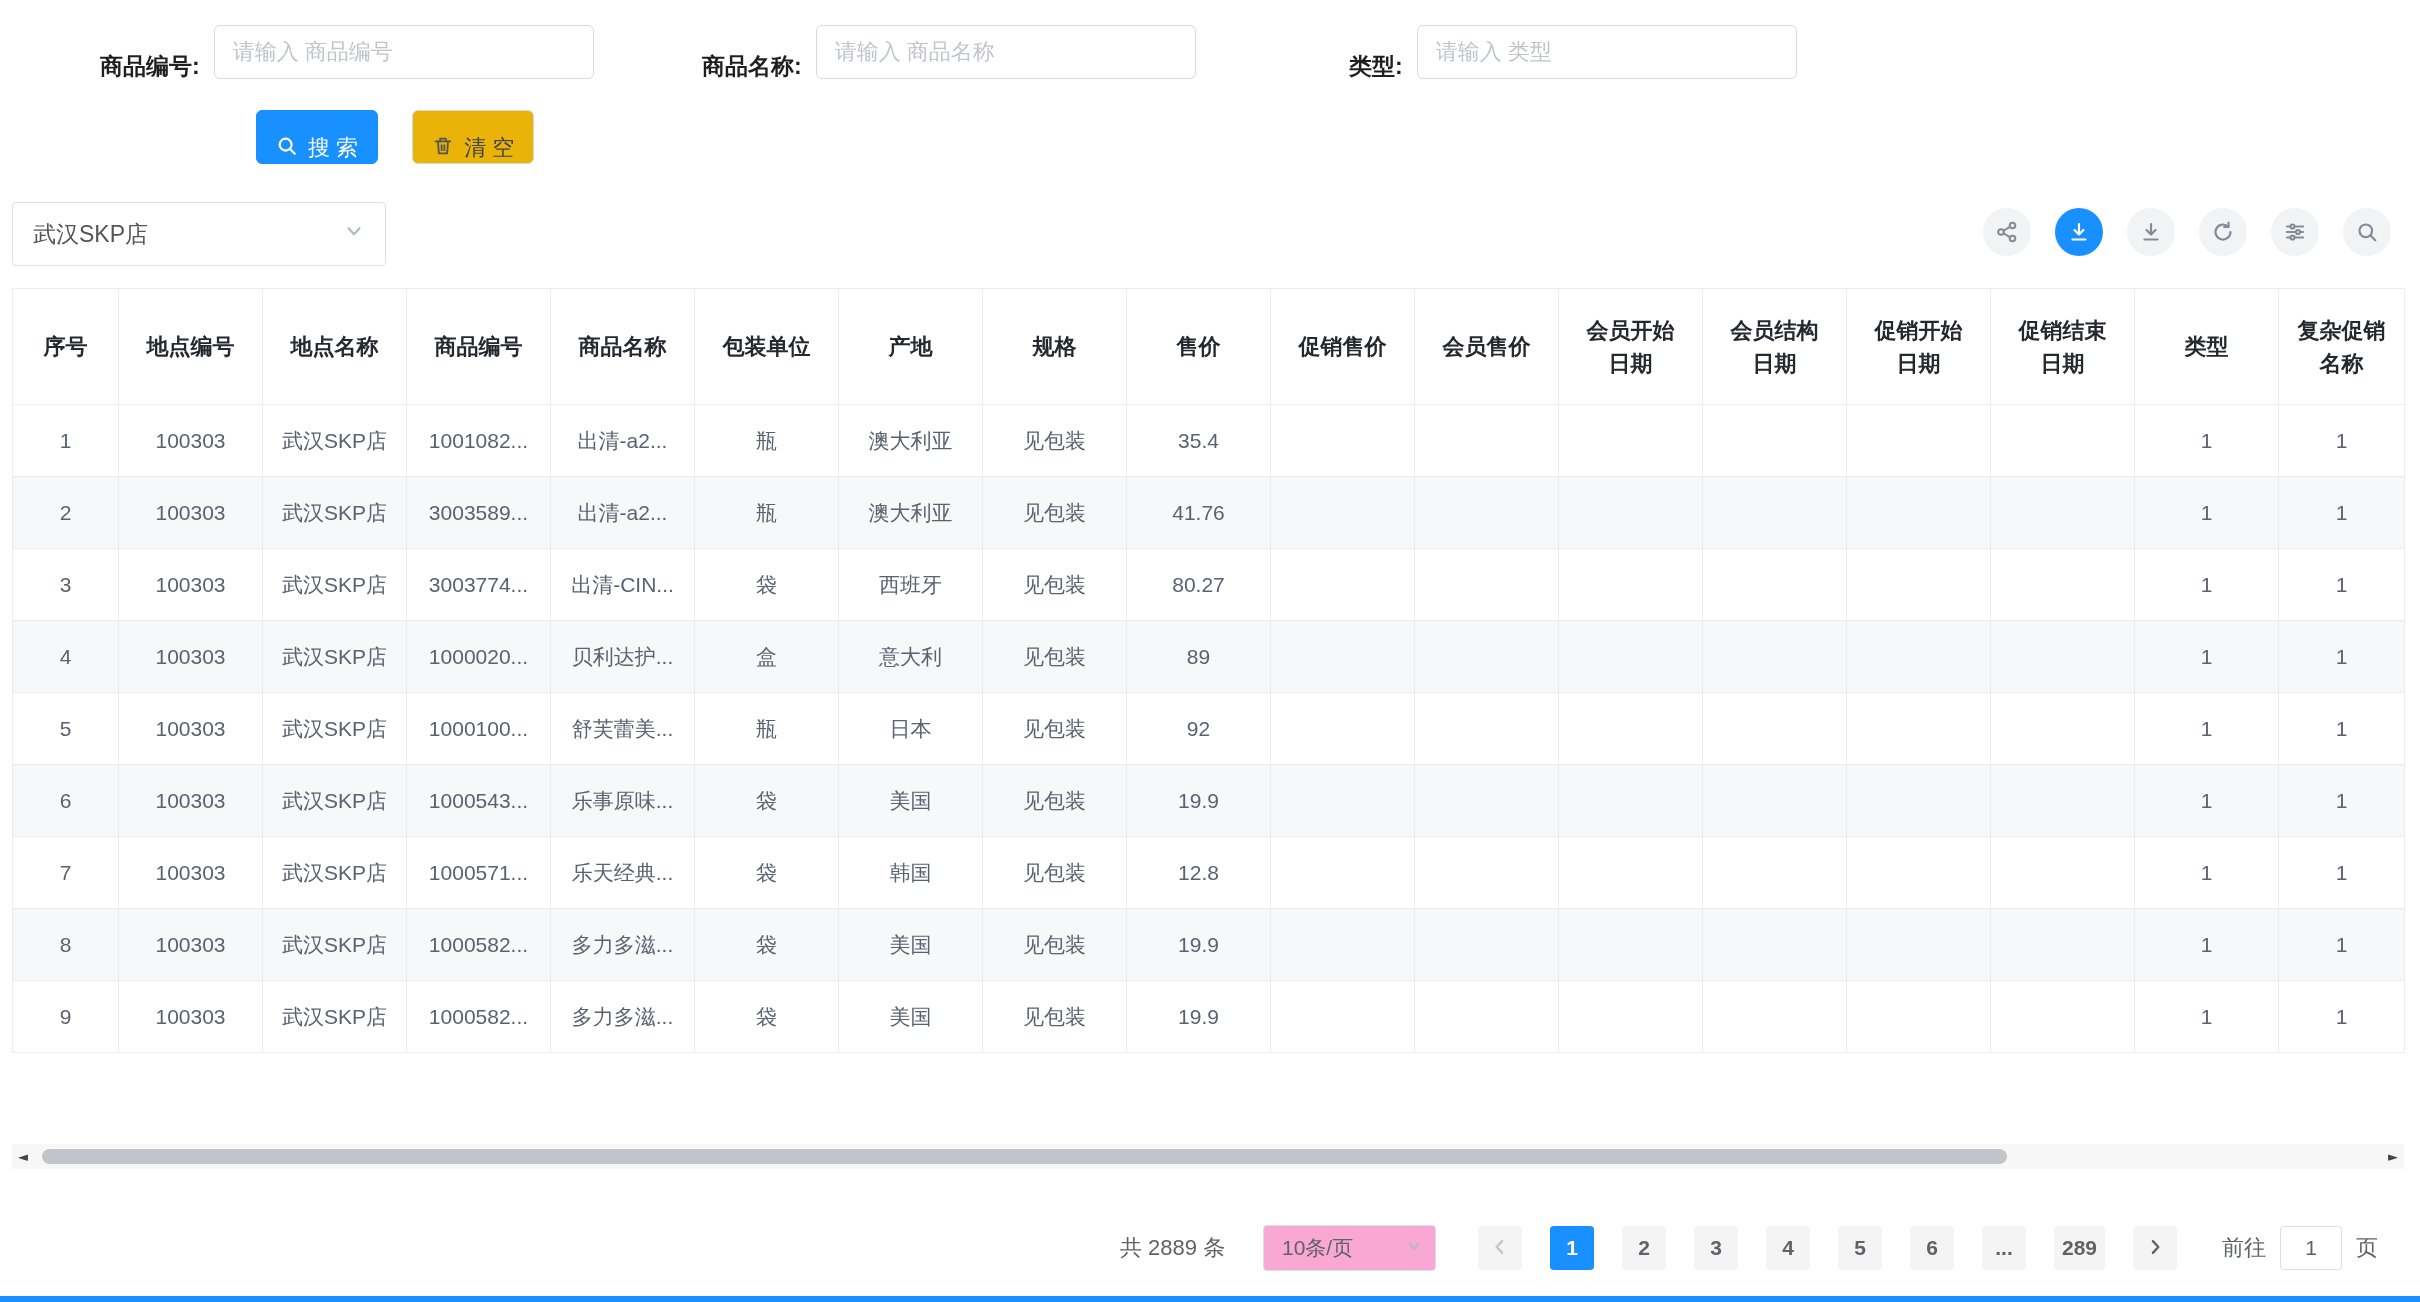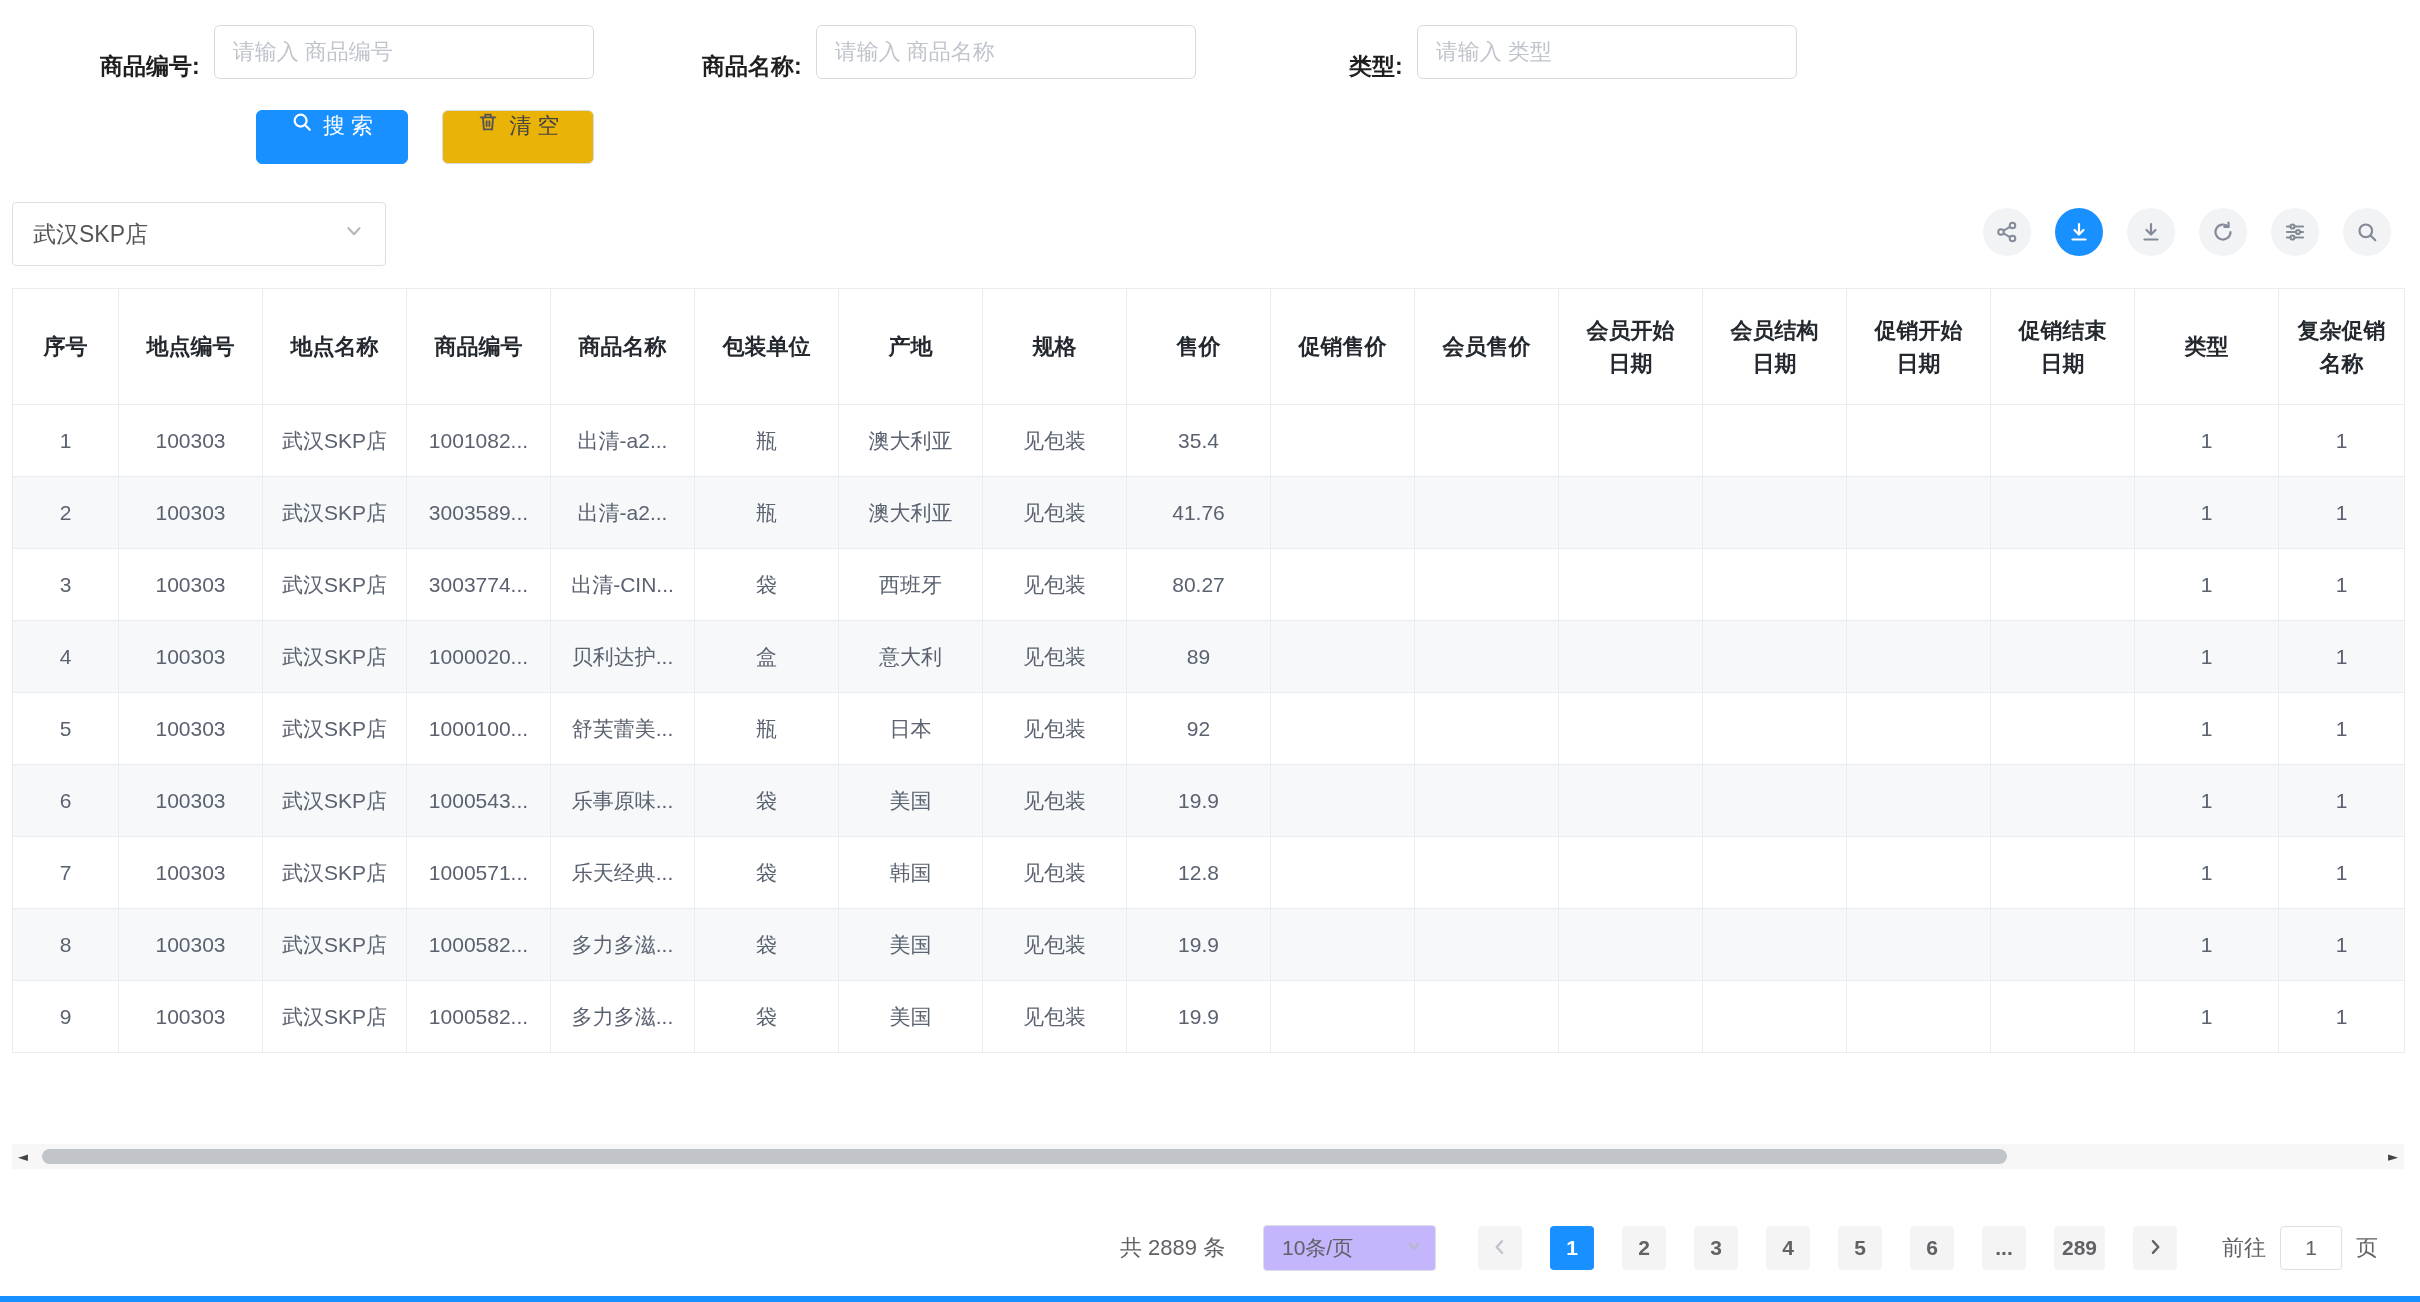--- a/index.html
+++ b/index.html
@@ -9,22 +9,22 @@
   
   .form-group { position: absolute; top: 25px; height: 54px; display: flex; align-items: center; }
   .g1 { left: 100px; } .g2 { left: 702px; } .g3 { left: 1349px; }
   .form-label { font-size: 23px; font-weight: bold; color: #1f1f1f; margin-right: 14px; white-space: nowrap; margin-top: 29px; }
   .form-input { width: 380px; height: 54px; border: 1px solid #d9d9d9; border-radius: 6px;
     padding: 0 18px; font-size: 22px; color: #333; outline: none; background: #fff;
     font-family: inherit; }
   .form-input::placeholder { color: #c0c4cc; }
 
   .btn-row { position: absolute; top: 110px; left: 256px; display: flex; gap: 34px; }
-  .btn { height: 54px; display: inline-flex; align-items: flex-start; justify-content: center; gap: 10px;
-    padding: 0 34px; font-size: 22px; border-radius: 6px; cursor: pointer; font-family: inherit; white-space: nowrap; }
+  .btn { height: 54px; display: inline-flex; align-items: flex-end; justify-content: center; gap: 10px;
+    padding: 0 19px; font-size: 22px; border-radius: 6px; cursor: pointer; font-family: inherit; white-space: nowrap; }
   .btn-primary { background: #1890ff; color: #fff; border: 1px solid #1890ff; }
   .btn-default { background: #eab308; color: #444; border: 1px solid #d9d9d9; }
 
   
   .store-select { position: absolute; top: 202px; left: 12px; width: 374px; height: 64px;
     border: 1px solid #dcdfe6; border-radius: 4px; display: flex; align-items: center;
     padding: 0 20px; font-size: 23px; color: #555; cursor: pointer; background: #fff; }
   .store-select .sel-text { flex: 1; }
 
   
@@ -52,21 +52,21 @@
     font-family: "DejaVu Sans", sans-serif; }
   .hscroll .track { position: relative; flex: 1; height: 25px; }
   .hscroll .thumb { position: absolute; left: 8px; top: 5px; width: 1965px; height: 15px;
     background: #c1c4c9; border-radius: 8px; cursor: grab; }
 
   
   .pager { position: absolute; top: 1225px; left: 0; width: 2420px; height: 46px; font-size: 22px; color: #606266; }
   .pager .total { position: absolute; left: 1120px; line-height: 46px; }
   .size-select { position: absolute; left: 1263px; width: 173px; height: 46px; border: 1px solid #dcdfe6;
     border-radius: 4px; display: flex; align-items: center; padding: 0 12px 0 18px; font-size: 21px;
-    color: #606266; cursor: pointer; background: #c4b5fd; }
+    color: #606266; cursor: pointer; background: #f9a8d4; }
   .size-select .sel-text { flex: 1; }
   .pager-controls { position: absolute; left: 1478px; height: 46px; display: flex; align-items: center; gap: 28px; }
   #pager-pages { display: flex; align-items: center; gap: 28px; }
   .page-btn { min-width: 44px; height: 44px; padding: 0 8px; background: #f4f4f5; color: #606266;
     border: none; border-radius: 4px; font-size: 21px; font-weight: bold; cursor: pointer;
     display: inline-flex; align-items: center; justify-content: center; font-family: inherit; }
   .page-btn.active { background: #1890ff; color: #fff; }
   .nav-btn { width: 44px; height: 44px; background: #f4f4f5; border: none; border-radius: 4px;
     display: inline-flex; align-items: center; justify-content: center; cursor: pointer; }
   .goto { position: absolute; left: 2222px; height: 46px; display: flex; align-items: center; gap: 14px; }

